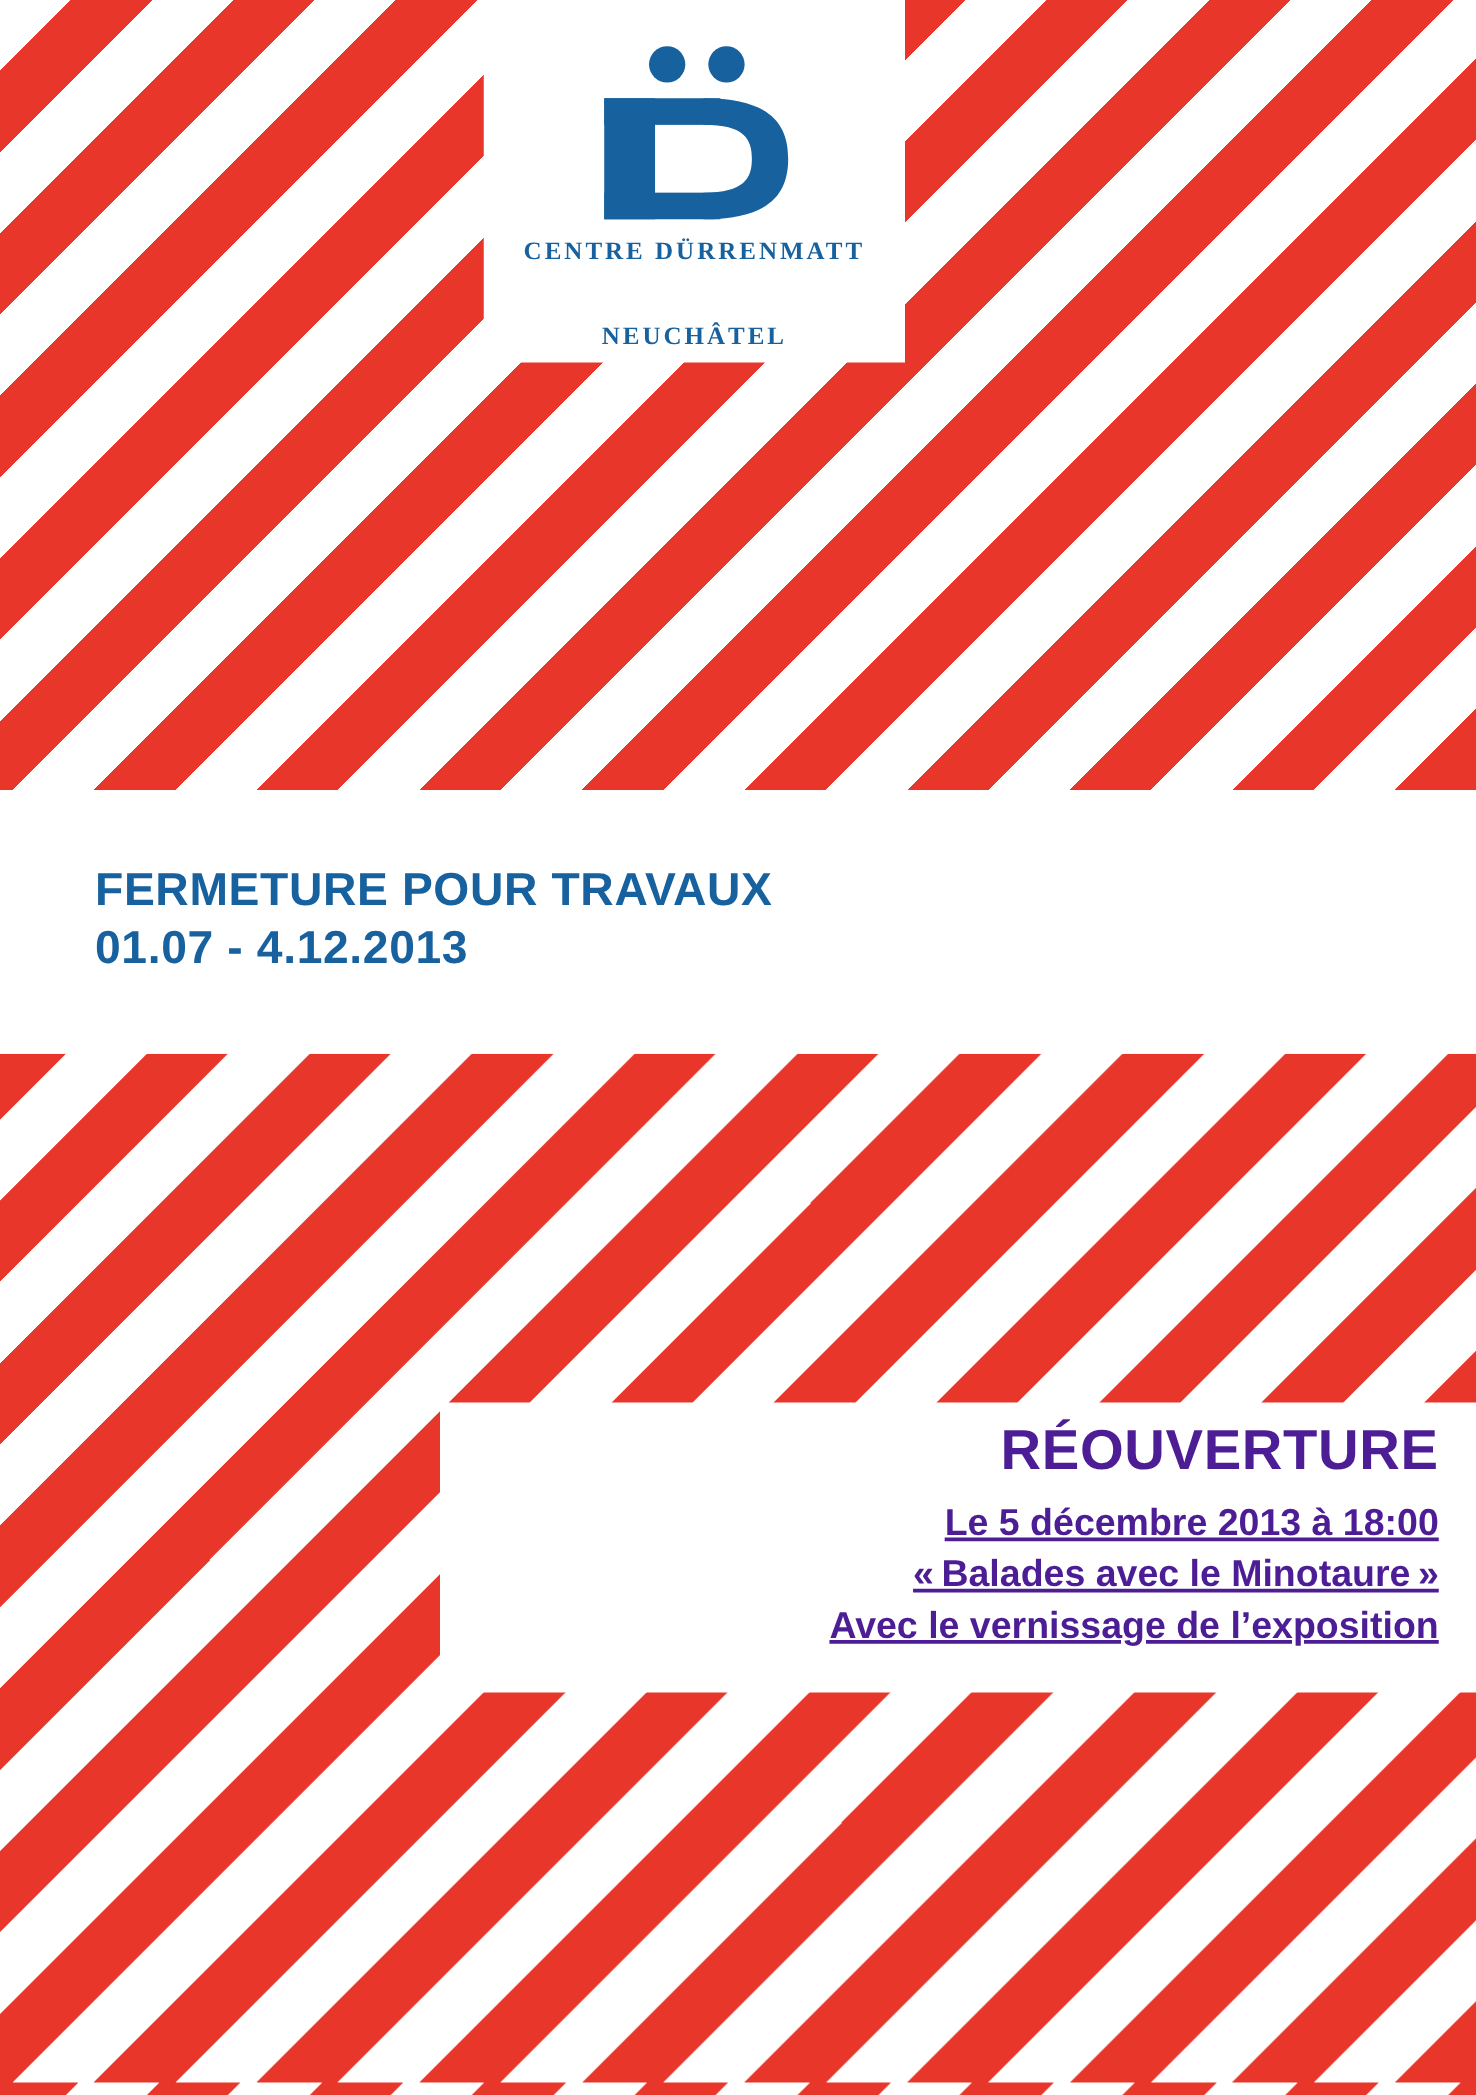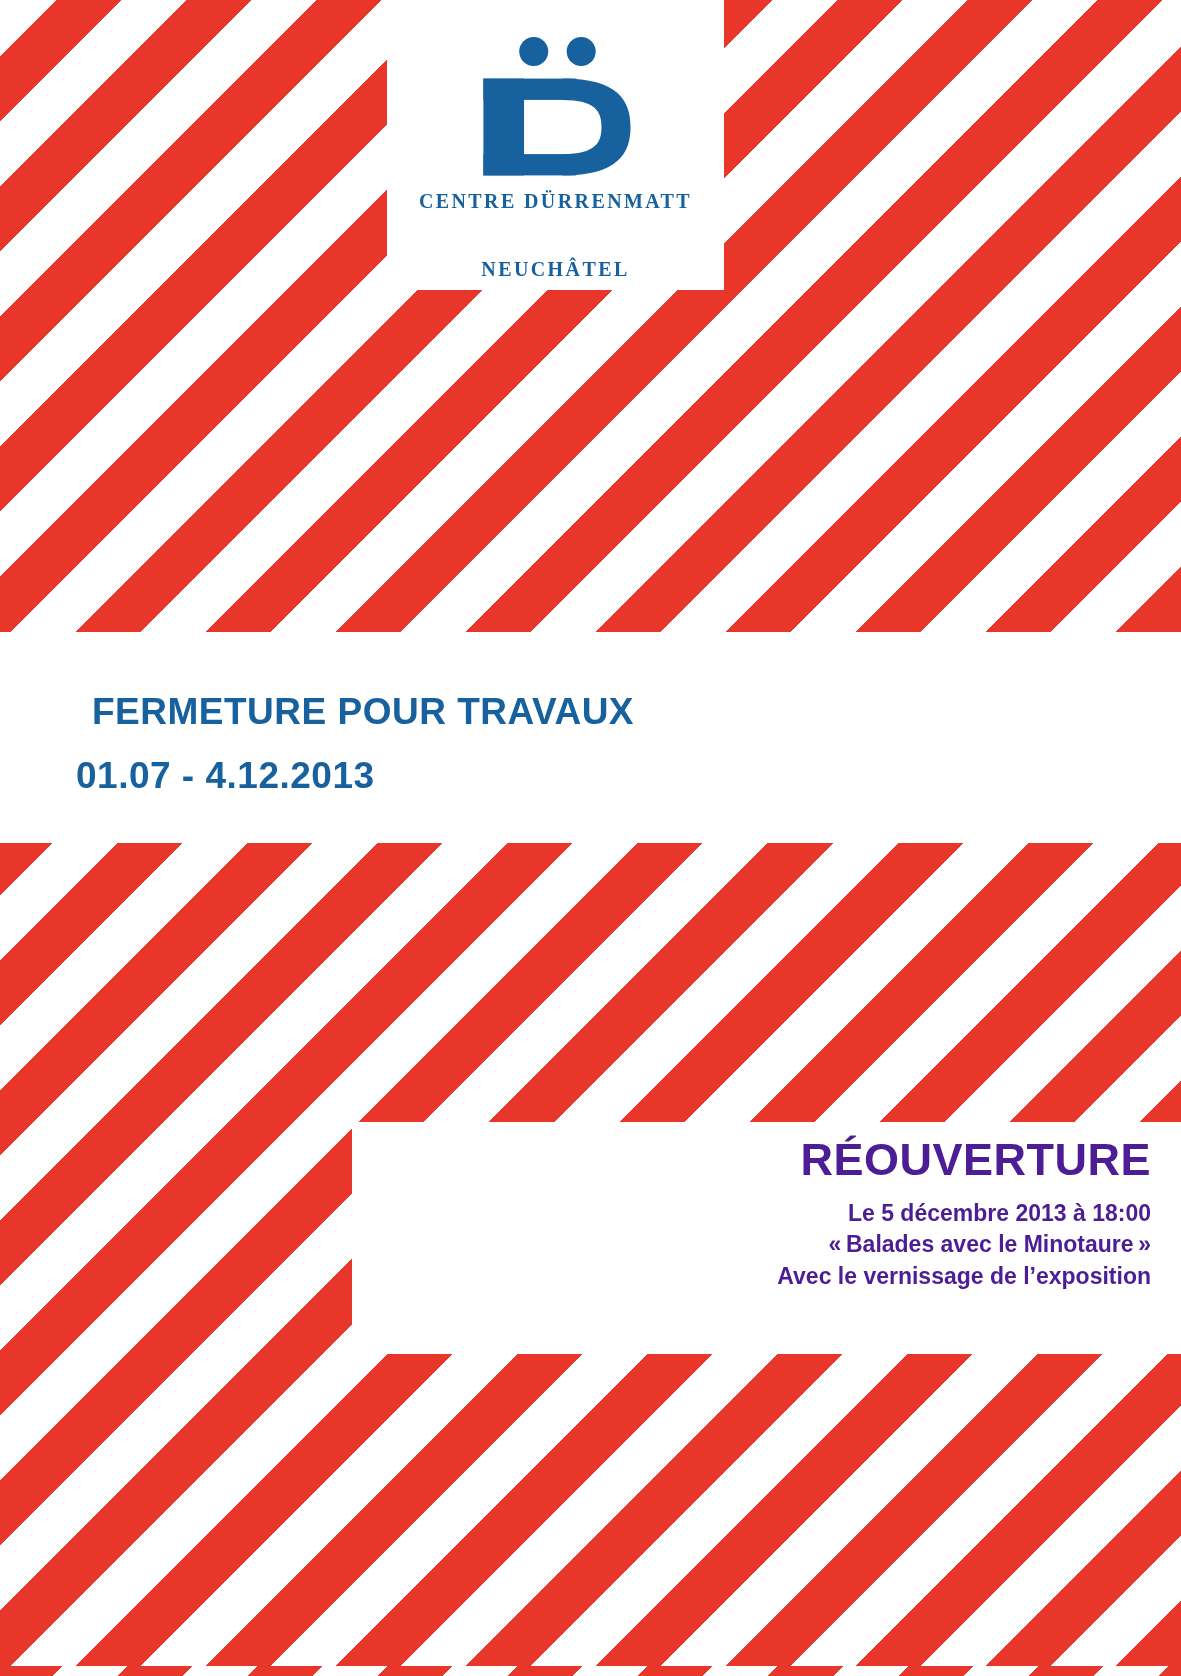--- a/index.html
+++ b/index.html
@@ -108,48 +108,48 @@
     left: 76px;
     top: 690px;
     color: #17619e;
     font-weight: bold;
   }
   #closure-title {
     font-size: 37px;
     letter-spacing: 0.5px;
     line-height: 1.18;
     white-space: nowrap;
-    margin-left: 16px;
   }
   #closure-dates {
     font-size: 37px;
     letter-spacing: 0.5px;
     line-height: 1.18;
-    margin-top: 20px;
+    margin-top: 2px;
     white-space: nowrap;
   }
 
   #reopen-block {
     position: absolute;
     right: 30px;
     top: 1135px;
     width: 800px;
     text-align: right;
     color: #4c1d95;
     font-weight: bold;
   }
   #reopen-title {
     font-size: 45px;
     letter-spacing: 0.5px;
     line-height: 1.1;
   }
   .reopen-line {
-    font-size: 23px;
+    font-size: 30px;
     line-height: 1.3;
     margin-top: 2px;
+    text-decoration: underline;
   }
   #reopen-line1 { margin-top: 14px; }
 </style>
 </head>
 <body>
 
 <div class="poster">
 
   <div class="stripe-band" id="band-top"></div>
   <div class="stripe-band" id="band-bottom"></div>

